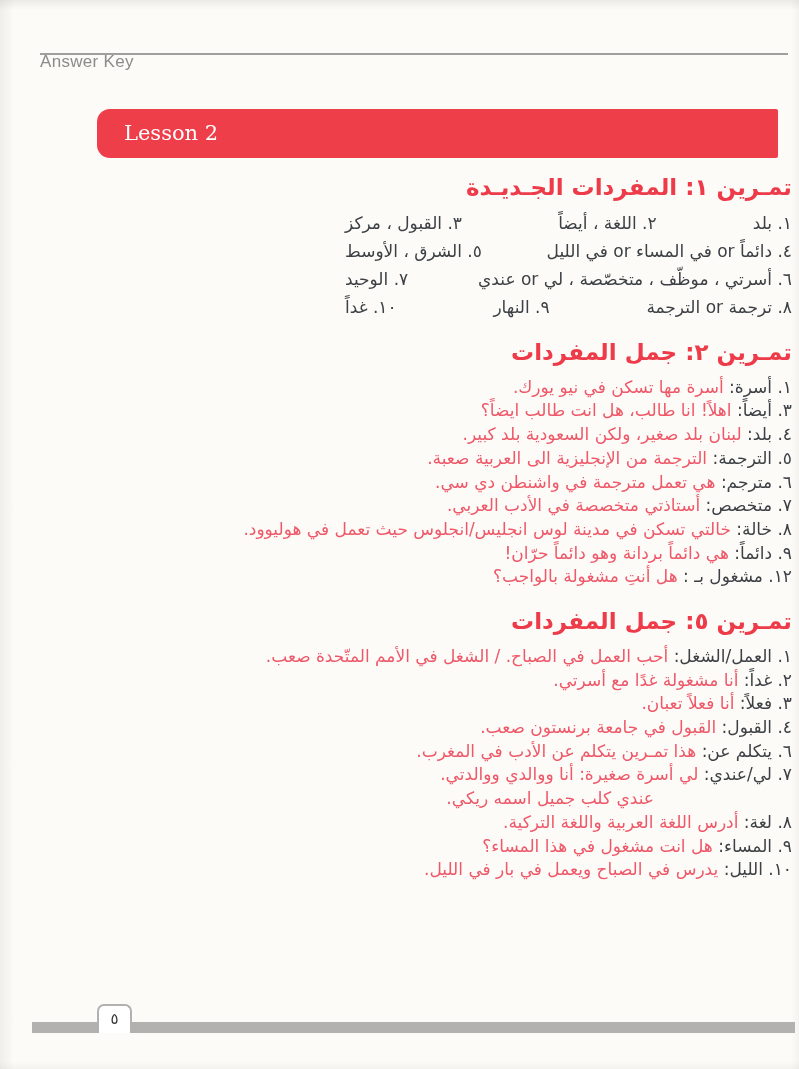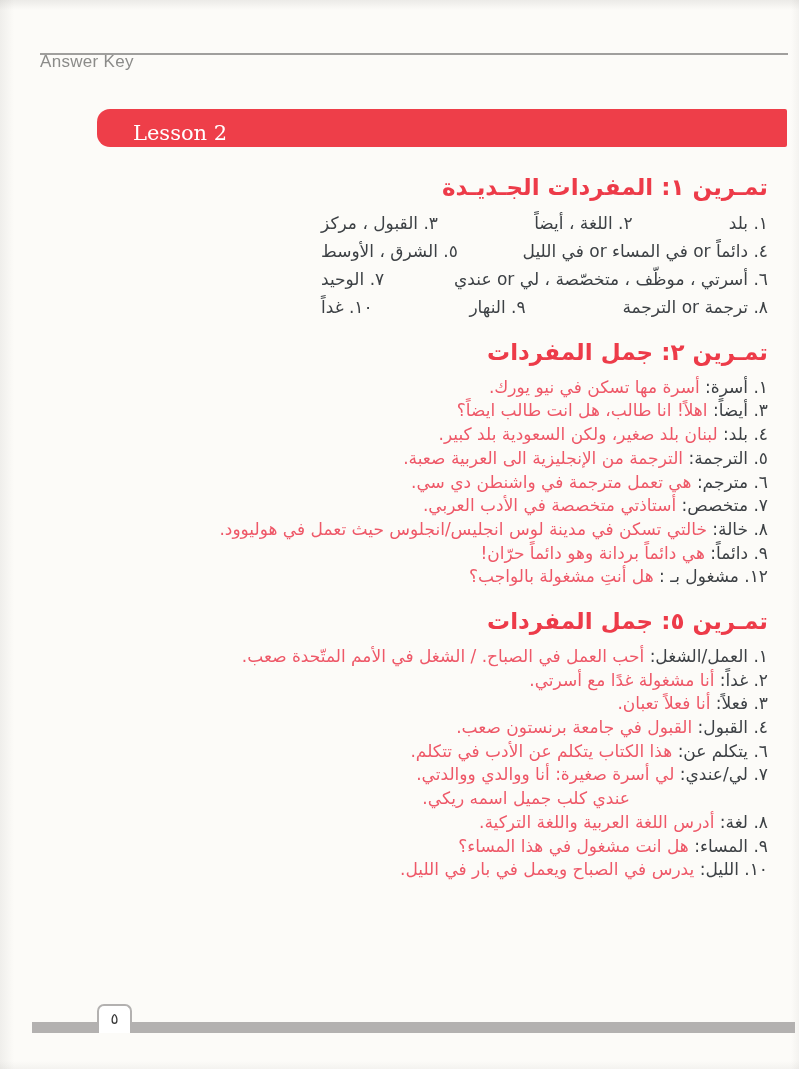--- a/index.html
+++ b/index.html
@@ -35,34 +35,33 @@
   }
   .header-rule {
     position: absolute; left: 40px; top: 53px;
     width: 748px; height: 2px;
     background: var(--rule_gray, #9c9c9a);
   }
 
   
   .banner {
     position: absolute; left: 97px; top: 109px;
-    width: 681px; height: 38px;
+    width: 681px; height: 49px;
     background: var(--banner_red, #ee3e49);
     border-radius: 13px 2px 2px 13px;
-    padding-left: 9px;
   }
   .banner-label {
     display: block; padding-left: 27px; line-height: 49px;
     font-family: "DejaVu Serif", serif;
     font-size: 21px; color: #ffffff;
   }
 
   
   .content {
-    position: absolute; top: 174px; right: 31px; width: 702px;
+    position: absolute; top: 174px; right: 7px; width: 702px;
     direction: rtl; text-align: right;
     font-family: "DejaVu Sans", sans-serif;
   }
   .section { margin-bottom: 21px; }
   .section-title {
     margin: 0 0 10px 0;
     color: var(--heading_red, #ed3b49);
     font-size: 23px; font-weight: bold; line-height: 1.2;
   }
   .vocab-grid { width: 447px; }
@@ -147,21 +146,21 @@
           <div class="answer-line"><span class="item-label">١٢. مشغول بـ :</span> <span class="item-answer">هل أنتِ مشغولة بالواجب؟</span></div>
         </div>
       </section>
       <section class="section">
         <h2 class="section-title">تمـرين ٥: جمل المفردات</h2>
         <div class="answer-list">
           <div class="answer-line"><span class="item-label">١. العمل/الشغل:</span> <span class="item-answer">أحب العمل في الصباح. / الشغل في الأمم المتّحدة صعب.</span></div>
           <div class="answer-line"><span class="item-label">٢. غداً:</span> <span class="item-answer">أنا مشغولة غدًا مع أسرتي.</span></div>
           <div class="answer-line"><span class="item-label">٣. فعلاً:</span> <span class="item-answer">أنا فعلاً تعبان.</span></div>
           <div class="answer-line"><span class="item-label">٤. القبول:</span> <span class="item-answer">القبول في جامعة برنستون صعب.</span></div>
-          <div class="answer-line"><span class="item-label">٦. يتكلم عن:</span> <span class="item-answer">هذا الكتاب يتكلم عن الأدب في تتكلم.</span></div>
+          <div class="answer-line"><span class="item-label">٦. يتكلم عن:</span> <span class="item-answer">هذا تمـرين يتكلم عن الأدب في المغرب.</span></div>
           <div class="answer-line"><span class="item-label">٧. لي/عندي:</span> <span class="item-answer">لي أسرة صغيرة: أنا ووالدي ووالدتي.</span></div>
           <div class="answer-line answer-continuation"><span class="item-answer">عندي كلب جميل اسمه ريكي.</span></div>
           <div class="answer-line"><span class="item-label">٨. لغة:</span> <span class="item-answer">أدرس اللغة العربية واللغة التركية.</span></div>
           <div class="answer-line"><span class="item-label">٩. المساء:</span> <span class="item-answer">هل انت مشغول في هذا المساء؟</span></div>
           <div class="answer-line"><span class="item-label">١٠. الليل:</span> <span class="item-answer">يدرس في الصباح ويعمل في بار في الليل.</span></div>
         </div>
       </section>
     </div>
 
   <div class="page-bar"></div>

